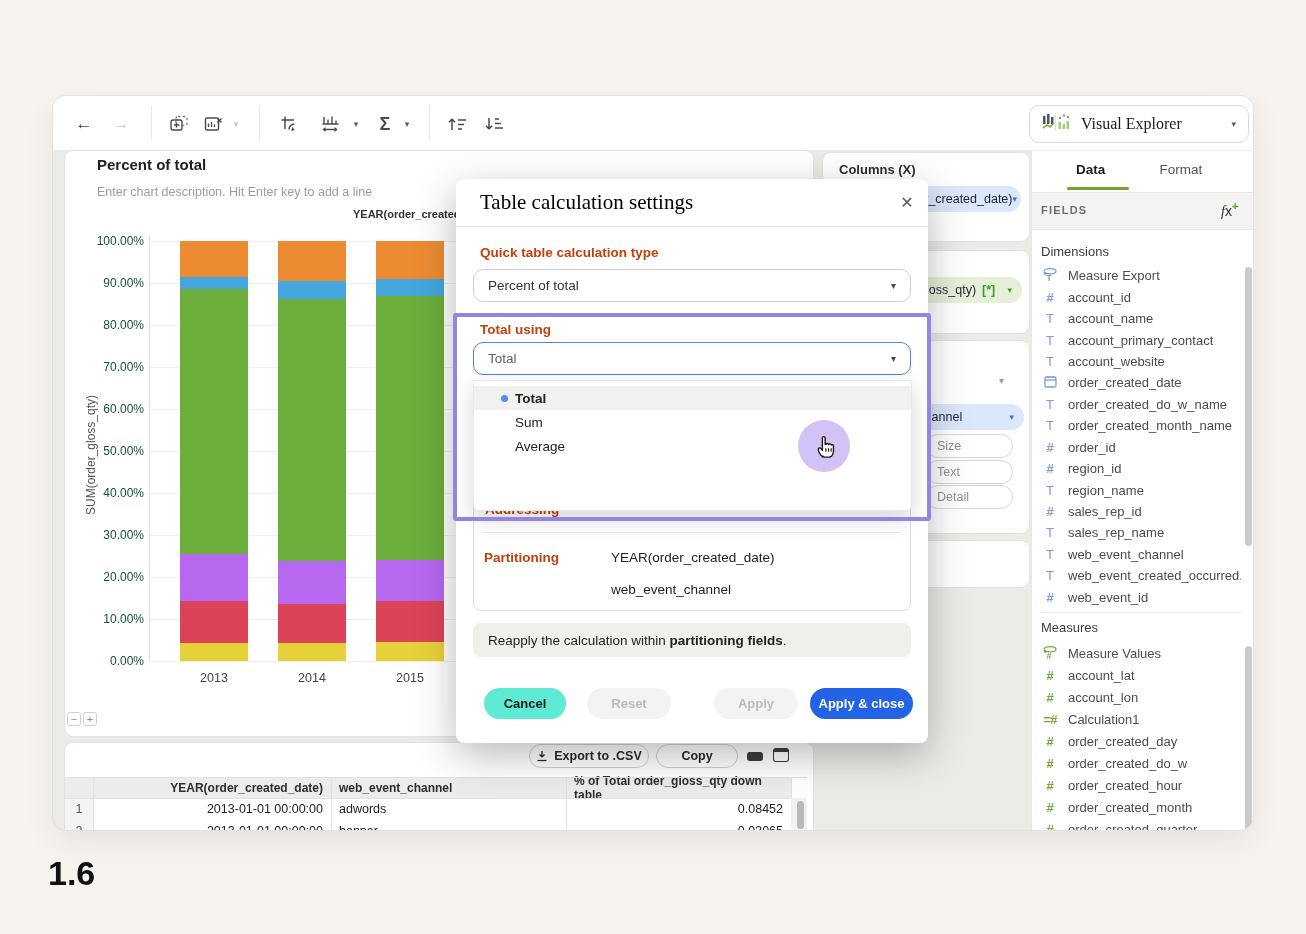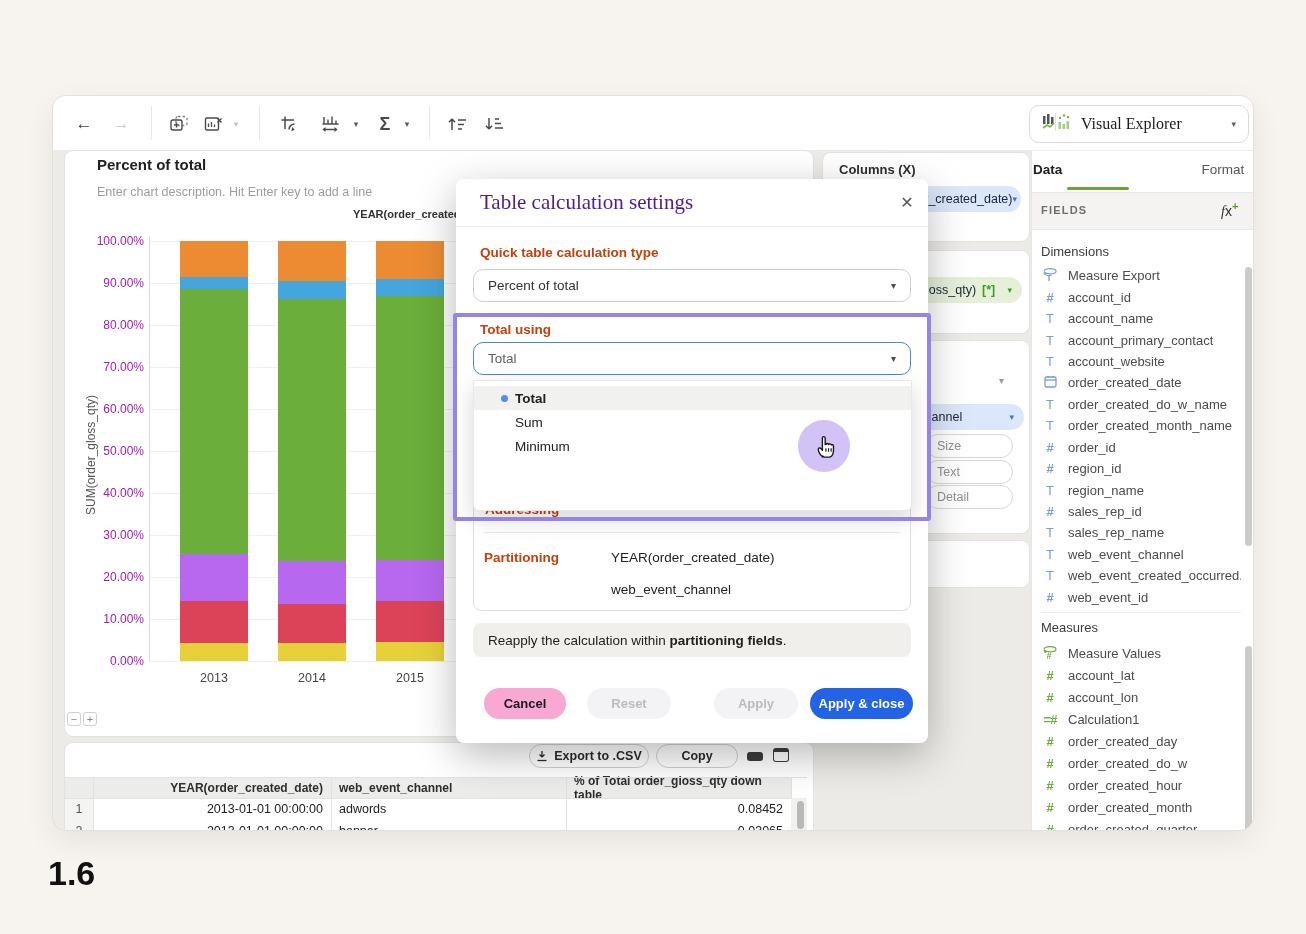--- a/index.html
+++ b/index.html
@@ -17,21 +17,21 @@
   .chev { font-size:9px; color:#5a5a5a; }
   .chev.dis { color:#c3c3c3; }
   .ve-select { position:absolute; left:976px; top:9px; width:220px; height:38px; background:#fff; border:1px solid #dcdad6; border-radius:10px; display:flex; align-items:center; padding:0 12px; gap:9px; cursor:pointer; }
   .ve-title { font-family:"Liberation Serif", serif; font-size:16px; color:#1c1c1c; flex:1; }
   
   .card { position:absolute; background:#fff; border-radius:8px; box-shadow:0 0 0 1px rgba(0,0,0,.035); }
   
   .chart-title { position:absolute; left:44px; top:60px; font-size:15px; font-weight:bold; color:#1f1f1f; }
   .chart-desc  { position:absolute; left:44px; top:89px; font-size:12.5px; color:#9d9c9a; }
   .chart-topaxis { position:absolute; left:300px; top:112px; font-size:11px; font-weight:bold; color:#333; white-space:nowrap; }
-  .ytick { position:absolute; left:20px; width:71px; text-align:right; font-size:12px; color:#a21caf; }
+  .ytick { position:absolute; left:20px; width:71px; text-align:right; font-size:12px; color:#14532d; }
   .grid  { position:absolute; left:96px; width:648px; height:1px; background:#efefed; }
   .yaxis-line { position:absolute; left:96px; top:140px; width:1px; height:426px; background:#dddddb; }
   .ytitle { position:absolute; left:-62px; top:352px; width:200px; text-align:center; font-size:12px; color:#555; transform:rotate(-90deg); }
   .xlabel { position:absolute; top:575px; width:80px; text-align:center; font-size:12.5px; color:#444; }
   .seg { position:absolute; width:68px; }
   .zoom-btn { position:absolute; top:616px; width:14px; height:14px; border:1px solid #cfcfcd; border-radius:3px; background:#fff; color:#8a8a8a; font-size:11px; line-height:12px; text-align:center; cursor:pointer; }
   .hthumb { position:absolute; left:689px; top:634px; width:69px; height:8px; background:#e3e3e1; border:1px solid #d2d2d0; border-radius:4px; }
   
   .mid-hdr { position:absolute; font-size:13px; font-weight:bold; color:#2e2e2e; }
   .pill { position:absolute; height:26px; border-radius:13px; display:flex; align-items:center; font-size:12.5px; color:#20293a; padding:0 10px 0 12px; white-space:nowrap; overflow:hidden; cursor:pointer; }
@@ -57,37 +57,37 @@
   .fx-icon b { color:#55a21d; font-size:11px; vertical-align:super; }
   .sec-label { position:absolute; left:988px; font-size:13px; color:#3c3c3c; }
   .flist { position:absolute; left:988px; width:200px; overflow:hidden; }
   .frow { display:flex; align-items:center; gap:9px; cursor:pointer; }
   .frow .fi { width:18px; text-align:center; font-size:13px; flex:none; }
   .frow .fname { font-size:13px; color:#4b4b4b; white-space:nowrap; overflow:hidden; }
   .sb-thumb { position:absolute; left:1192px; width:7px; background:#cbcbc9; border-radius:4px; }
   .sec-div { position:absolute; left:988px; top:516px; width:200px; height:1px; background:#ecebe9; }
   
   .modal { position:absolute; left:403px; top:83px; width:472px; height:564px; background:#fff; border-radius:8px; box-shadow:0 12px 40px rgba(0,0,0,.28); }
-  .modal-title { position:absolute; left:427px; top:94px; font-family:"Liberation Serif", serif; font-size:21px; color:#4c1d95; }
+  .modal-title { position:absolute; left:427px; top:94px; font-family:"Liberation Serif", serif; font-size:21px; color:#000000; }
   .modal-close { position:absolute; left:843px; top:96px; width:22px; height:22px; font-size:16px; color:#555; text-align:center; line-height:22px; cursor:pointer; }
   .modal-hdiv { position:absolute; left:403px; top:130px; width:472px; height:1px; background:#ebebe9; }
   .flabel { position:absolute; font-size:13.5px; font-weight:bold; color:#c2410c; }
   .select { position:absolute; left:420px; width:438px; height:33px; background:#fff; border:1px solid #cfcfcd; border-radius:10px; display:flex; align-items:center; padding:0 14px; font-size:13.5px; color:#333; cursor:pointer; }
   .select .schev { margin-left:auto; font-size:10px; color:#4a4a4a; }
   .select.focused { border:1.5px solid #4c83e9; color:#5f5f5f; }
   .menu { position:absolute; left:420px; top:284px; width:439px; height:131px; background:#fff; border:1px solid #e8e8e6; border-radius:0 0 6px 6px; box-shadow:0 8px 22px rgba(0,0,0,.16); padding-top:5px; }
   .mitem { height:24px; display:flex; align-items:center; font-size:13.5px; color:#222; padding-left:41px; position:relative; cursor:pointer; }
   .mitem.sel { background:#f1f1f0; font-weight:bold; }
   .mitem.sel::before { content:""; position:absolute; left:27px; width:7px; height:7px; border-radius:50%; background:#5a8bea; }
   .addr-box { position:absolute; left:420px; top:402px; width:438px; height:113px; border:1px solid #dededd; border-radius:8px; }
   .addr-div { position:absolute; left:431px; top:436px; width:416px; height:1px; background:#e6e6e4; }
   .part-val { position:absolute; left:558px; font-size:13.5px; color:#222; }
   .note-box { position:absolute; left:420px; top:527px; width:438px; height:34px; background:#f0efec; border-radius:8px; display:flex; align-items:center; padding:0 15px; font-size:13.5px; color:#222; }
   .mbtn { position:absolute; top:592px; height:31px; border-radius:16px; display:flex; align-items:center; justify-content:center; font-size:13px; font-weight:bold; cursor:pointer; }
-  .mbtn.light { background:#f9a8d4; color:#1a1a1a; }
+  .mbtn.light { background:#5eead4; color:#1a1a1a; }
   .mbtn.dis { background:#f3f2f5; color:#bcbac1; }
   .mbtn.primary { background:#2363e6; color:#fff; }
   
   .purple-box { position:absolute; left:400px; top:217px; width:478px; height:208px; border:4px solid #9583e6; border-radius:3px; pointer-events:none; }
   .cursor-circle { position:absolute; left:745px; top:324px; width:52px; height:52px; border-radius:50%; background:#c7b3f3; opacity:.8; }
   #figure-label { position:absolute; left:48px; top:854px; font-size:34px; font-weight:bold; color:#111; }
 </style>
 </head>
 <body>
 
@@ -286,22 +286,22 @@
       <div class="tline" style="left:278px;top:681px;width:1px;height:55px"></div>
       <div class="tline" style="left:513px;top:681px;width:1px;height:55px"></div>
       <div class="tline" style="left:738px;top:681px;width:1px;height:55px"></div>
       <div class="tline" style="left:12px;top:681px;width:742px;height:1px"></div>
       <div class="tline" style="left:12px;top:702px;width:742px;height:1px"></div>
     </div>
   <div style="position:absolute;left:738px;top:702px;width:16px;height:34px;background:#f1f1ef"></div>
   <div class="vthumb"></div>
 
   <div class="sidebar"></div>
-  <div class="tab" style="left: 980px; font-weight: bold; color: rgb(29, 29, 29);">Data</div>
-  <div class="tab" style="left: 1106.5px; color: rgb(85, 85, 85); margin-left: 42px;">Format</div>
+  <div class="tab" style="left: 1023px; font-weight: bold; color: rgb(29, 29, 29);">Data</div>
+  <div class="tab" style="left: 1106.5px; color: rgb(85, 85, 85);">Format</div>
   <div class="tab-underline" style="left: 1014px;"></div>
   <div class="tabs-border"></div>
   <div class="fields-bar"></div>
   <div class="fields-label">FIELDS</div>
   <div class="fx-icon"><i>f</i>x<b>+</b></div>
   <div class="sec-label" style="top:148px">Dimensions</div>
   <div class="flist" id="dims-list" style="top:169px;height:343px">
       <div class="frow" style="height:21.45px">
         <span class="fi"><svg width="16" height="15" viewBox="0 0 16 15">
             <path d="M2 4.2c0-1.6 3-2.6 6-2.6s6 1 6 2.6-3 2.6-6 2.6-5-.8-5.6-1.6c-.5.8.2 2 1.6 2.6" fill="none" stroke="#7b9bd9" stroke-width="1.2"></path>
@@ -450,21 +450,21 @@
   </div>
 
   <div class="mbtn light" style="left:431px;width:82px">Cancel</div>
   <div class="mbtn dis" style="left:534px;width:84px">Reset</div>
   <div class="mbtn dis" style="left:661px;width:84px">Apply</div>
   <div class="mbtn primary" style="left:757px;width:103px">Apply &amp; close</div>
 
   <div class="menu" id="total-menu">
       <div class="mitem sel">Total</div>
       <div class="mitem">Sum</div>
-      <div class="mitem">Minimum</div>
+      <div class="mitem">Average</div>
     </div>
 
   <div class="purple-box"></div>
   <div class="cursor-circle"></div>
   <div style="position:absolute;left:760px;top:336px">
     <svg width="26" height="28" viewBox="0 0 22 24">
         <path d="M8.2 21.5c-1.6-1.6-3.8-4.6-3.8-6.6 0-1.3 1.5-1.7 2.3-.7l1.2 1.5V5.2c0-1.7 2.4-1.7 2.4 0v5.6l.9-.2c.3-1 1.9-1 2.2.1.4-.8 1.9-.6 2.1.4.6-.6 1.9-.2 1.9 1v3.9c0 2.7-1.4 5.5-3.6 5.5H10c-.8 0-1.3-.4-1.8-.9z" fill="#fff" stroke="#1a1a1a" stroke-width="1.2" stroke-linejoin="round"></path>
         <path d="M10.9 14v3M13.2 14v3M15.4 14v3" stroke="#1a1a1a" stroke-width="1"></path>
       </svg>
   </div>

